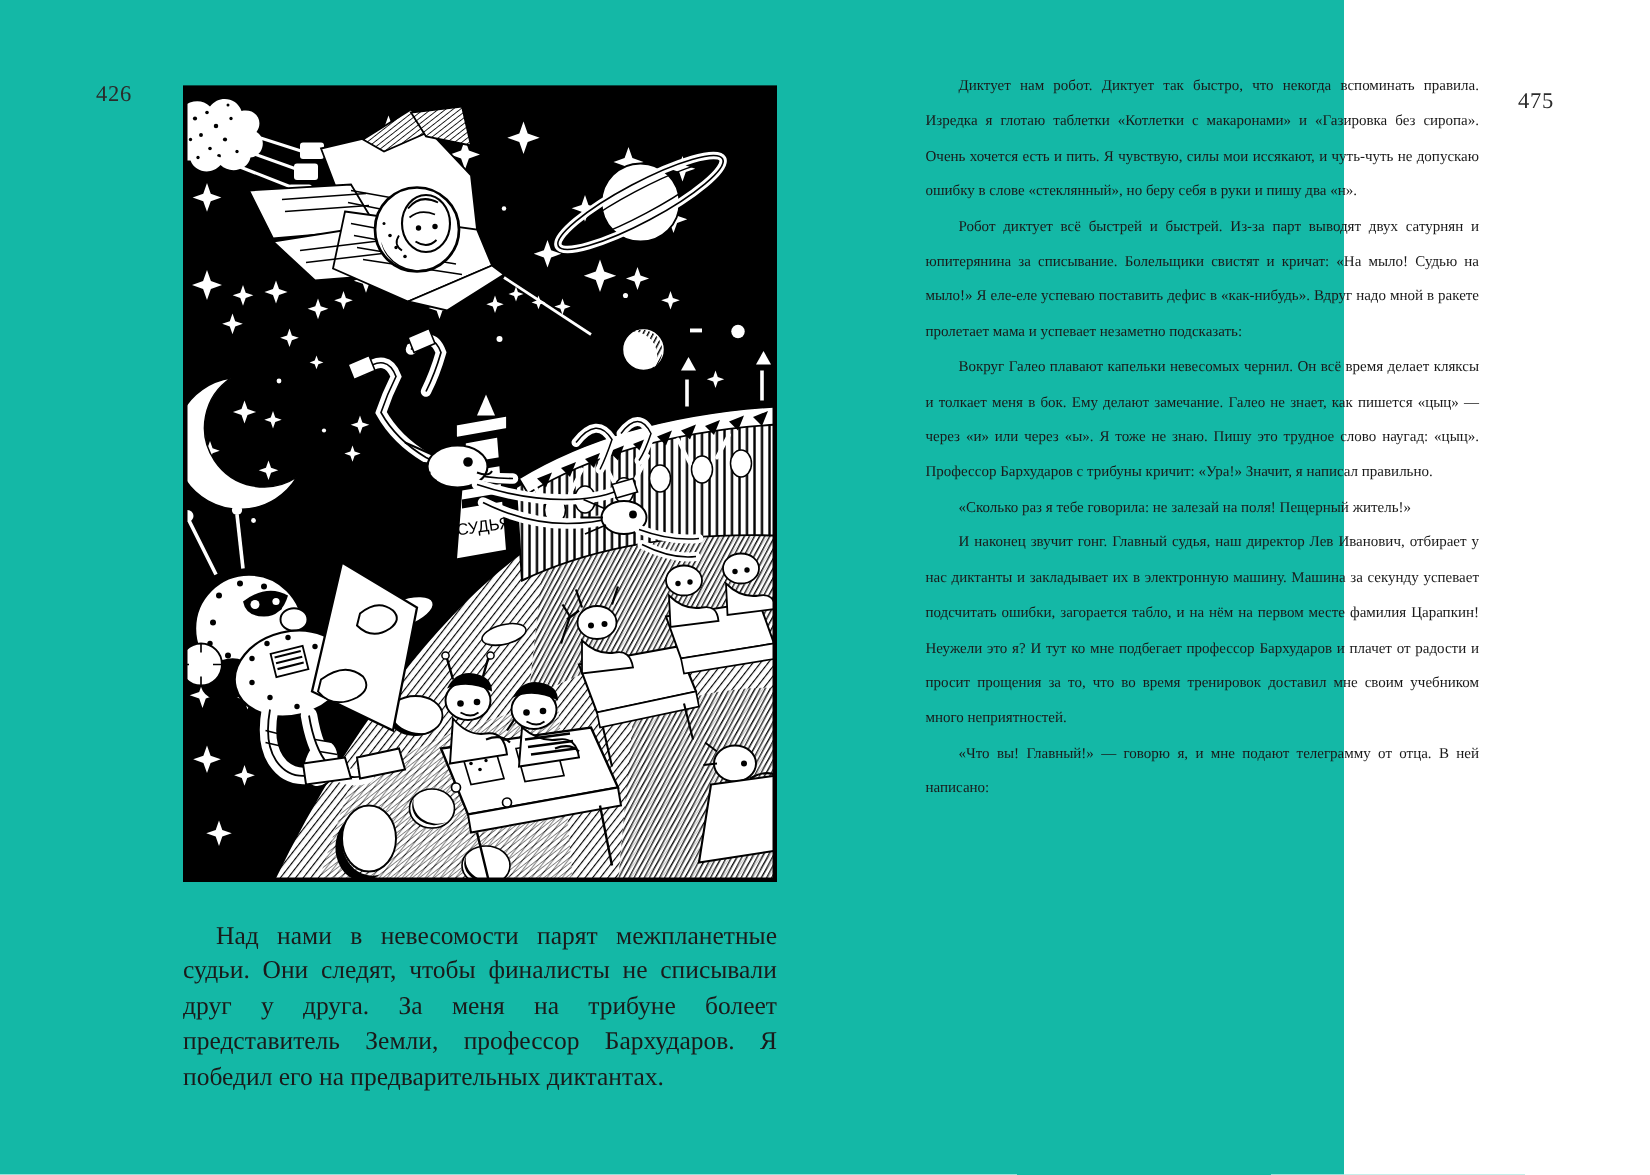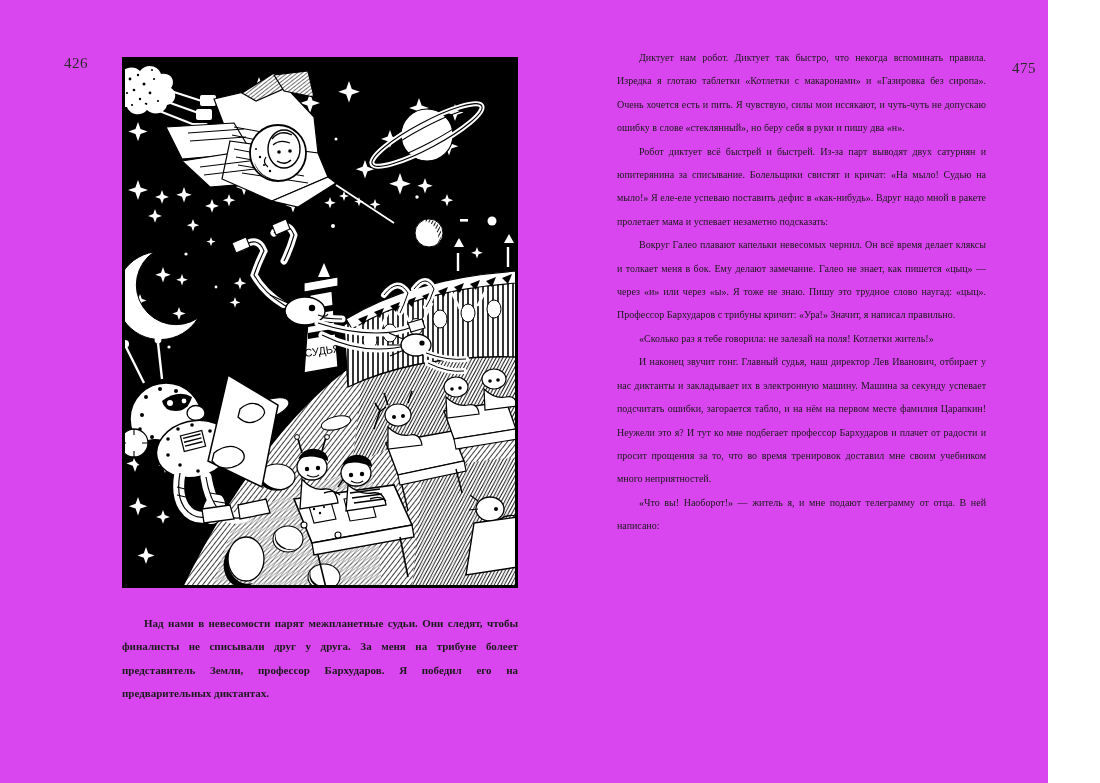--- a/index.html
+++ b/index.html
@@ -13,23 +13,23 @@
     height: 783px;
     overflow: hidden;
     font-family: "Liberation Serif", "DejaVu Serif", serif;
     color: #111111;
     position: relative;
   }
 
   .spread {
     position: absolute;
     inset: 0;
-    width: 1048px;
+    width: 896px;
     height: 783px;
-    background: #d946ef;
+    background: #14b8a6;
   }
 
   
   .folio {
     position: absolute;
     font-family: "Liberation Serif", "DejaVu Serif", serif;
     font-size: 15px;
     color: #2b2b2b;
     letter-spacing: .5px;
   }
@@ -54,27 +54,26 @@
     overflow: hidden;
   }
   .illus-svg { display: block; width: 100%; height: 100%; }
 
   .caption {
     position: absolute;
     left: 122px;
     top: 612px;
     width: 396px;
     font-family: "Liberation Serif", "DejaVu Serif", serif;
-    font-size: 11px;
+    font-size: 17px;
     line-height: 23.4px;
     text-align: justify;
     text-indent: 22px;
     color: #1a1a1a;
     hyphens: manual;
-    font-weight: bold;
   }
 
   
   .page-right {
     position: absolute;
     left: 550px; top: 0;
     width: 550px; height: 783px;
   }
   .bodytext {
     position: absolute;
@@ -592,20 +591,20 @@
   </div>
 
   <div class="page-right">
 
     <div class="folio folio-right" style="left:462px;top:60px;">475</div>
 
     <div class="bodytext">
       <p>Диктует нам робот. Диктует так быстро, что некогда вспоминать правила. Изредка я глотаю таблетки «Котлетки с макаронами» и «Газировка без сиропа». Очень хочется есть и пить. Я чувствую, силы мои иссякают, и чуть-чуть не допускаю ошибку в слове «стеклянный», но беру себя в руки и пишу два «н».</p>
       <p>Робот диктует всё быстрей и быстрей. Из-за парт выводят двух сатурнян и юпитерянина за списывание. Болельщики свистят и кричат: «На мыло! Судью на мыло!» Я еле-еле успеваю поставить дефис в «как-нибудь». Вдруг надо мной в ракете пролетает мама и успевает незаметно подсказать:</p>
       <p>Вокруг Галео плавают капельки невесомых чернил. Он всё время делает кляксы и толкает меня в бок. Ему делают замечание. Галео не знает, как пишется «цыц» — через «и» или через «ы». Я тоже не знаю. Пишу это трудное слово наугад: «цыц». Профессор Бархударов с трибуны кричит: «Ура!» Значит, я написал правильно.</p>
-      <p>«Сколько раз я тебе говорила: не залезай на поля! Котлетки житель!»</p>
+      <p>«Сколько раз я тебе говорила: не залезай на поля! Пещерный житель!»</p>
       <p>И наконец звучит гонг. Главный судья, наш директор Лев Иванович, отбирает у нас диктанты и закладывает их в электронную машину. Машина за секунду успевает подсчитать ошибки, загорается табло, и на нём на первом месте фамилия Царапкин! Неужели это я? И тут ко мне подбегает профессор Бархударов и плачет от радости и просит прощения за то, что во время тренировок доставил мне своим учебником много неприятностей.</p>
-      <p>«Что вы! Наоборот!» — житель я, и мне подают телеграмму от отца. В ней написано:</p>
+      <p>«Что вы! Главный!» — говорю я, и мне подают телеграмму от отца. В ней написано:</p>
 
     </div>
   </div>
 
 </div>
 
 </body></html>

